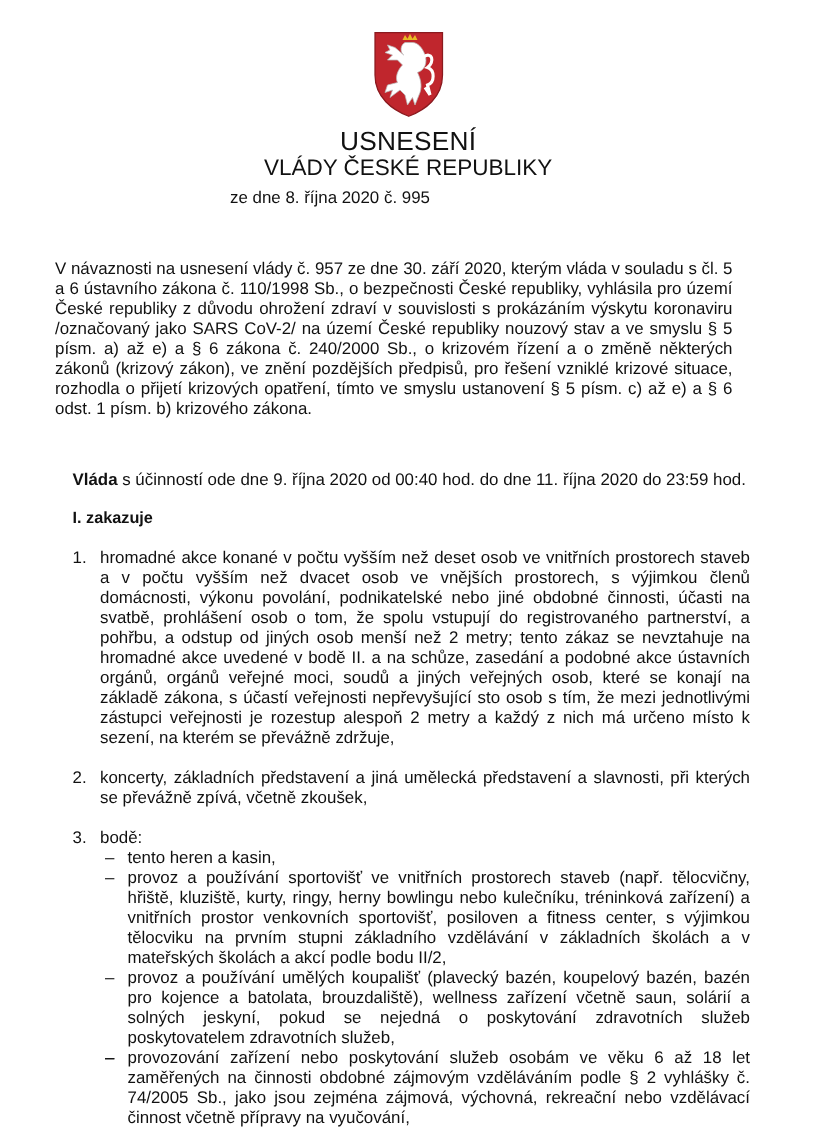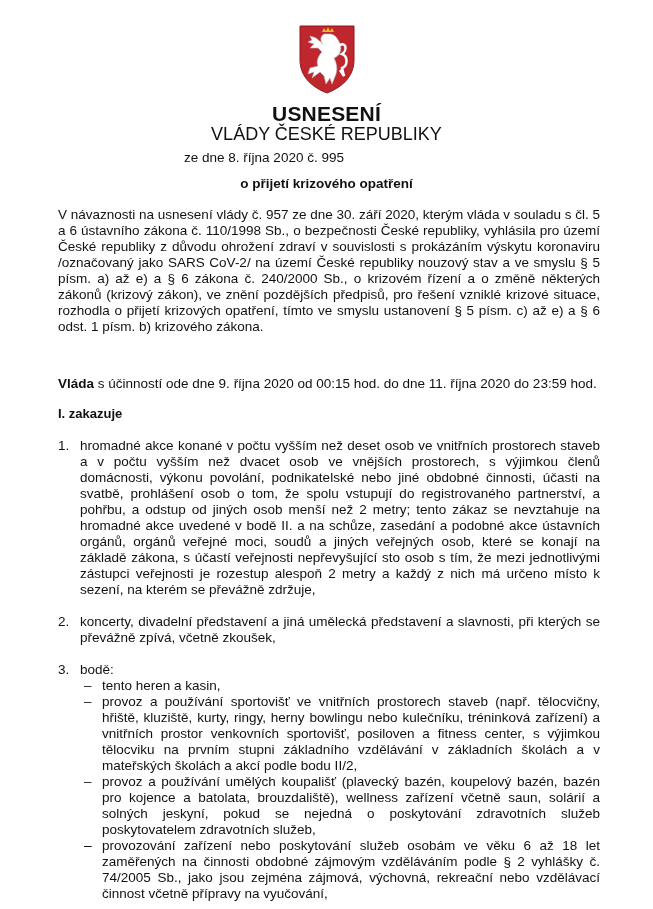--- a/index.html
+++ b/index.html
@@ -1,27 +1,27 @@
 <!DOCTYPE html>
 <html><head>
 <meta charset="utf-8">
 <style>
   html, body { margin: 0; padding: 0; background: #ffffff; }
   body { width: 653px; height: 909px; overflow: hidden; position: relative;
          font-family: "Liberation Sans", sans-serif; color: #111; }
   .page { position: absolute; left: 0; top: 0; width: 653px; height: 909px; }
   .coat { position: absolute; left: 298px; top: 22px; width: 58px; height: 72px; }
   .title1 { position: absolute; left: 0; width: 653px; top: 102px; text-align: center;
-            font-weight: bold; font-size: 21px; letter-spacing: 0.2px; }
+            font-weight: normal; font-size: 21px; letter-spacing: 0.2px; }
   .title2 { position: absolute; left: 0; width: 653px; top: 124px; text-align: center;
             font-weight: normal; font-size: 18px; }
   .date { position: absolute; left: 0; width: 528px; top: 150px; text-align: center; font-size: 13.5px; }
   .subject { position: absolute; left: 0; width: 653px; top: 176px; text-align: center;
              font-weight: bold; font-size: 13.5px; }
-  .intro { position: absolute; left: 58px; top: 207px; width: 542px; font-size: 13.5px;
+  .intro { position: absolute; left: 44px; top: 207px; width: 542px; font-size: 13.5px;
            line-height: 16px; text-align: justify; }
   .effect { position: absolute; left: 58px; top: 376px; width: 560px; font-size: 13.5px; }
   .effect b { font-weight: bold; }
   .section { position: absolute; left: 58px; top: 406px; font-weight: bold; font-size: 13px; }
   .list { position: absolute; left: 58px; top: 438px; width: 542px; font-size: 13.5px; line-height: 16px; }
   .item { position: relative; padding-left: 22px; text-align: justify; margin-bottom: 16px; }
   .item .num { position: absolute; left: 0; top: 0; }
   .sub { list-style: none; margin: 0; padding: 0; }
   .sub li { position: relative; padding-left: 22px; text-align: justify; }
   .sub li .dash { position: absolute; left: 4px; top: 0; }
@@ -34,36 +34,35 @@
   <svg class="coat" viewBox="0 0 58 72">
     <path d="M2 4 H56 V38 C56 56 42 66 29 71 C16 66 2 56 2 38 Z" fill="#c0262d" stroke="#8a1a1f" stroke-width="1"></path>
     <path d="M24 10 L26 6 L28 9 L30 5 L32 9 L34 6 L36 10 Z" fill="#e8b923"></path>
     <path d="M26 12 C22 14 22 20 25 22 L18 16 L12 14 L14 18 L10 20 L16 22 L12 26 L20 26 L24 30 C20 34 18 40 20 44 L12 46 L10 52 L16 50 L14 56 L22 50 L26 54 L28 62 L32 56 L34 62 L38 52 C40 46 38 40 36 36 C42 34 44 28 42 22 C40 16 36 12 32 12 Z" fill="#ffffff" stroke="#bbb" stroke-width="0.6"></path>
     <path d="M40 24 C48 18 50 28 44 32 C50 34 50 44 44 46 L46 54 L42 48" fill="none" stroke="#ffffff" stroke-width="2.5"></path>
   </svg>
 
   <div class="title1">USNESENÍ</div>
   <div class="title2">VLÁDY ČESKÉ REPUBLIKY</div>
   <div class="date">ze dne 8. října 2020 č. 995</div>
-  <div class="subject">o přijetí krizového opatření</div>
 
   <div class="intro">V návaznosti na usnesení vlády č. 957 ze dne 30. září 2020, kterým vláda v souladu s čl. 5 a 6 ústavního zákona č. 110/1998 Sb., o bezpečnosti České republiky, vyhlásila pro území České republiky z důvodu ohrožení zdraví v souvislosti s prokázáním výskytu koronaviru /označovaný jako SARS CoV-2/ na území České republiky nouzový stav a ve smyslu § 5 písm. a) až e) a § 6 zákona č. 240/2000 Sb., o krizovém řízení a o změně některých zákonů (krizový zákon), ve znění pozdějších předpisů, pro řešení vzniklé krizové situace, rozhodla o přijetí krizových opatření, tímto ve smyslu ustanovení § 5 písm. c) až e) a § 6 odst. 1 písm. b) krizového zákona.</div>
 
-  <div class="effect"><b>Vláda</b><span> s účinností ode dne 9. října 2020 od 00:15 hod. do dne 11. října 2020 do 23:59 hod.</span></div>
+  <div class="effect"><b>Vláda</b><span> s účinností ode dne 9. října 2020 od 00:40 hod. do dne 11. října 2020 do 23:59 hod.</span></div>
 
   <div class="section">I. zakazuje</div>
 
   <div class="list">
     <div class="item">
       <span class="num">1.</span>
       <span>hromadné akce konané v počtu vyšším než deset osob ve vnitřních prostorech staveb a v počtu vyšším než dvacet osob ve vnějších prostorech, s výjimkou členů domácnosti, výkonu povolání, podnikatelské nebo jiné obdobné činnosti, účasti na svatbě, prohlášení osob o tom, že spolu vstupují do registrovaného partnerství, a pohřbu, a odstup od jiných osob menší než 2 metry; tento zákaz se nevztahuje na hromadné akce uvedené v bodě II. a na schůze, zasedání a podobné akce ústavních orgánů, orgánů veřejné moci, soudů a jiných veřejných osob, které se konají na základě zákona, s účastí veřejnosti nepřevyšující sto osob s tím, že mezi jednotlivými zástupci veřejnosti je rozestup alespoň 2 metry a každý z nich má určeno místo k sezení, na kterém se převážně zdržuje,</span>
     </div>
     <div class="item">
       <span class="num">2.</span>
-      <span>koncerty, divadelní představení a jiná umělecká představení a slavnosti, při kterých se převážně zpívá, včetně zkoušek,</span>
+      <span>koncerty, základních představení a jiná umělecká představení a slavnosti, při kterých se převážně zpívá, včetně zkoušek,</span>
     </div>
     <div class="item">
       <span class="num">3.</span>
       <span>bodě:</span>
       <ul class="sub">
         <li><span class="dash">–</span><span>tento heren a kasin,</span></li>
         <li><span class="dash">–</span><span>provoz a používání sportovišť ve vnitřních prostorech staveb (např. tělocvičny, hřiště, kluziště, kurty, ringy, herny bowlingu nebo kulečníku, tréninková zařízení) a vnitřních prostor venkovních sportovišť, posiloven a fitness center, s výjimkou tělocviku na prvním stupni základního vzdělávání v základních školách a v mateřských školách a akcí podle bodu II/2,</span></li>
         <li><span class="dash">–</span><span>provoz a používání umělých koupališť (plavecký bazén, koupelový bazén, bazén pro kojence a batolata, brouzdaliště), wellness zařízení včetně saun, solárií a solných jeskyní, pokud se nejedná o poskytování zdravotních služeb poskytovatelem zdravotních služeb,</span></li>
         <li><span class="dash">–</span></li>
         <li><span class="dash">–</span><span>provozování zařízení nebo poskytování služeb osobám ve věku 6 až 18 let zaměřených na činnosti obdobné zájmovým vzděláváním podle § 2 vyhlášky č. 74/2005 Sb., jako jsou zejména zájmová, výchovná, rekreační nebo vzdělávací činnost včetně přípravy na vyučování,</span></li>

